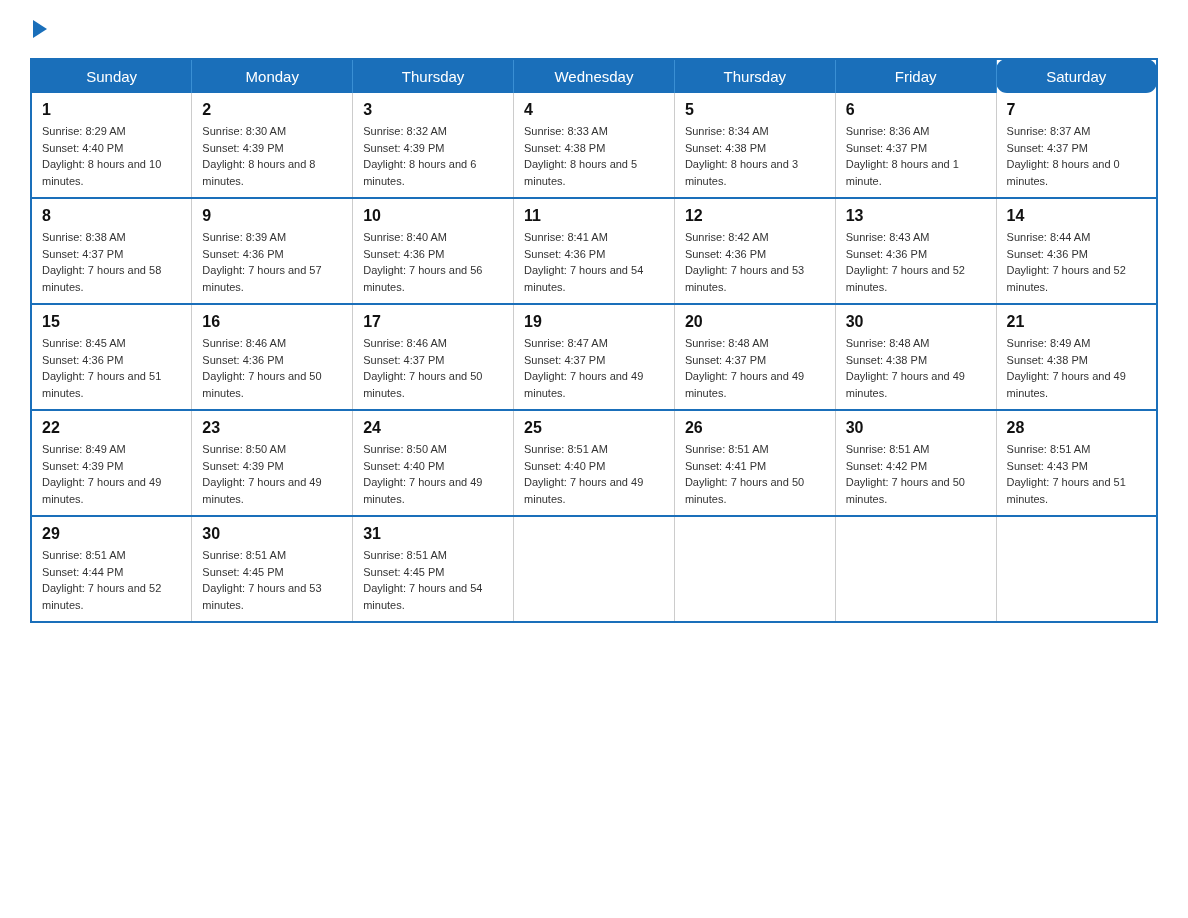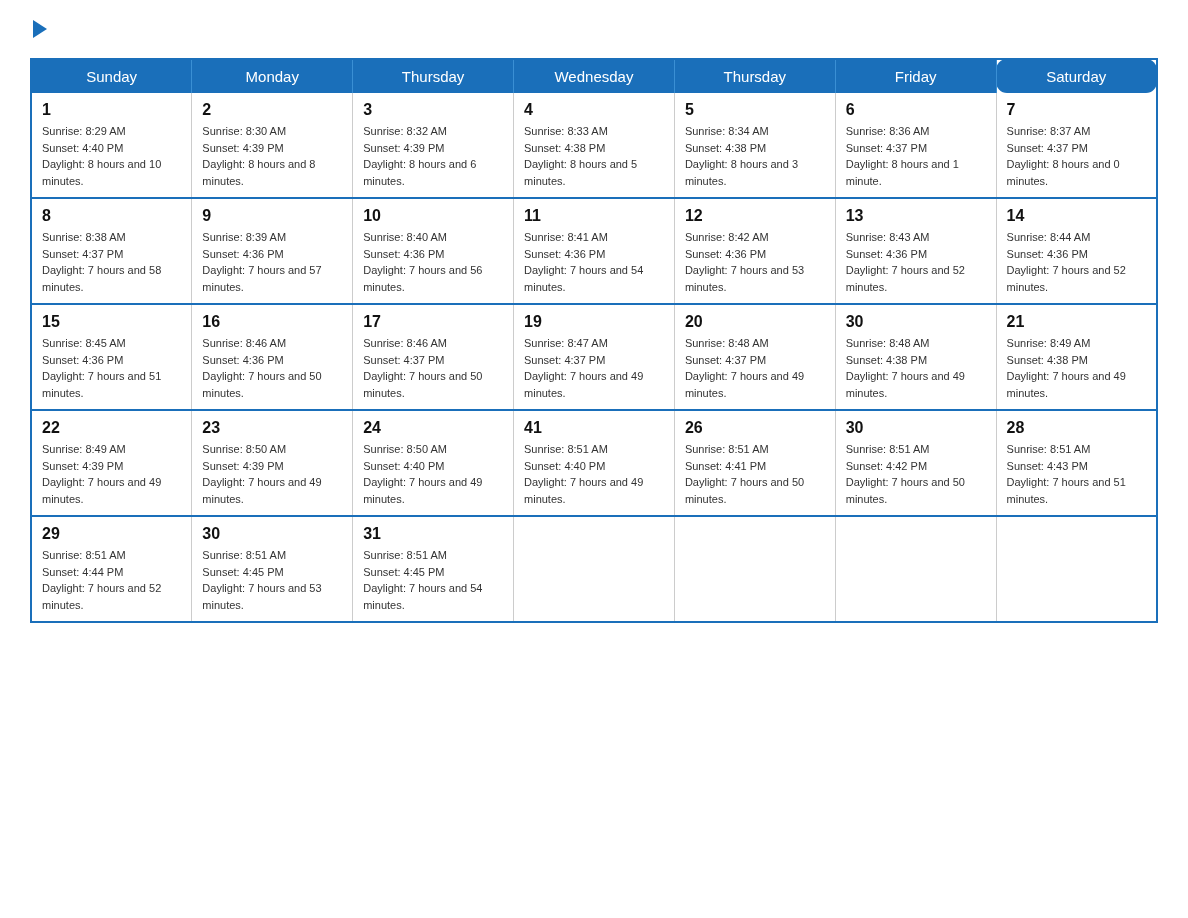--- a/index.html
+++ b/index.html
@@ -339,21 +339,21 @@
       </td>
         <td>
         <span class="day-number">24</span>
         <div class="day-info">
           Sunrise: 8:50 AM<br>
           Sunset: 4:40 PM<br>
           Daylight: 7 hours&nbsp;and&nbsp;49 minutes.
         </div>
       </td>
         <td>
-        <span class="day-number">41</span>
+        <span class="day-number">25</span>
         <div class="day-info">
           Sunrise: 8:51 AM<br>
           Sunset: 4:40 PM<br>
           Daylight: 7 hours&nbsp;and&nbsp;49 minutes.
         </div>
       </td>
         <td>
         <span class="day-number">26</span>
         <div class="day-info">
           Sunrise: 8:51 AM<br>

